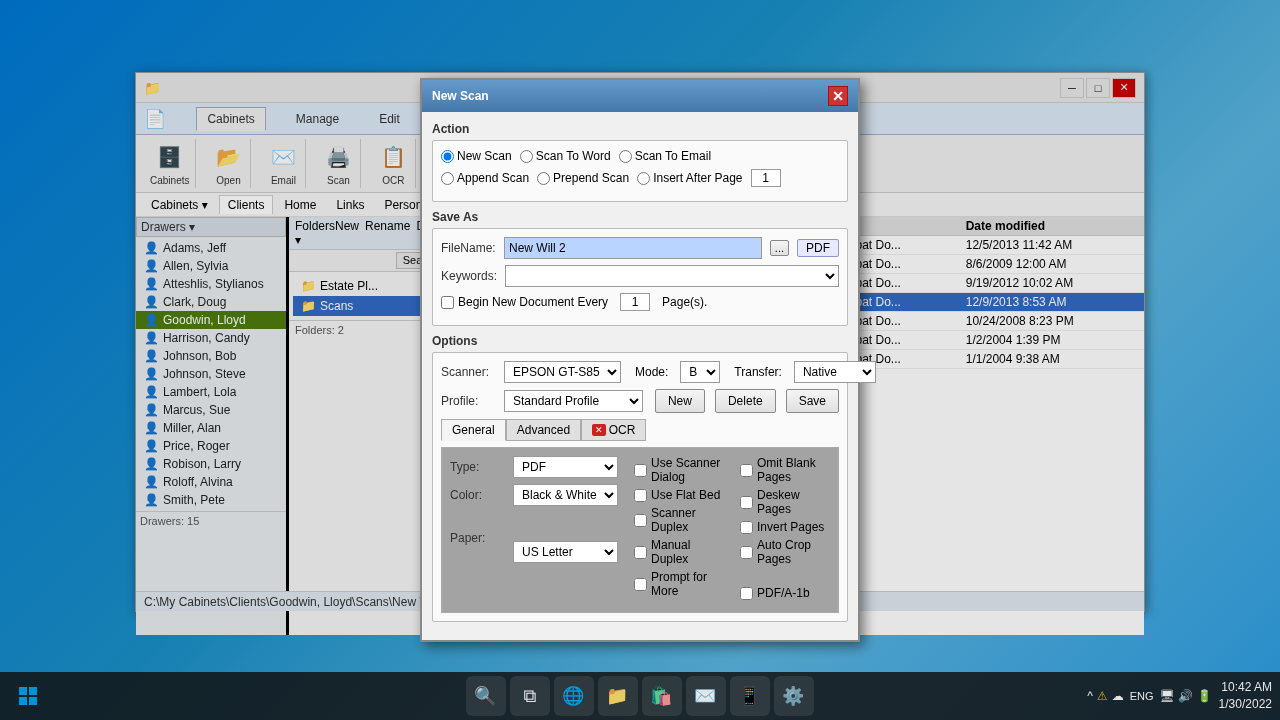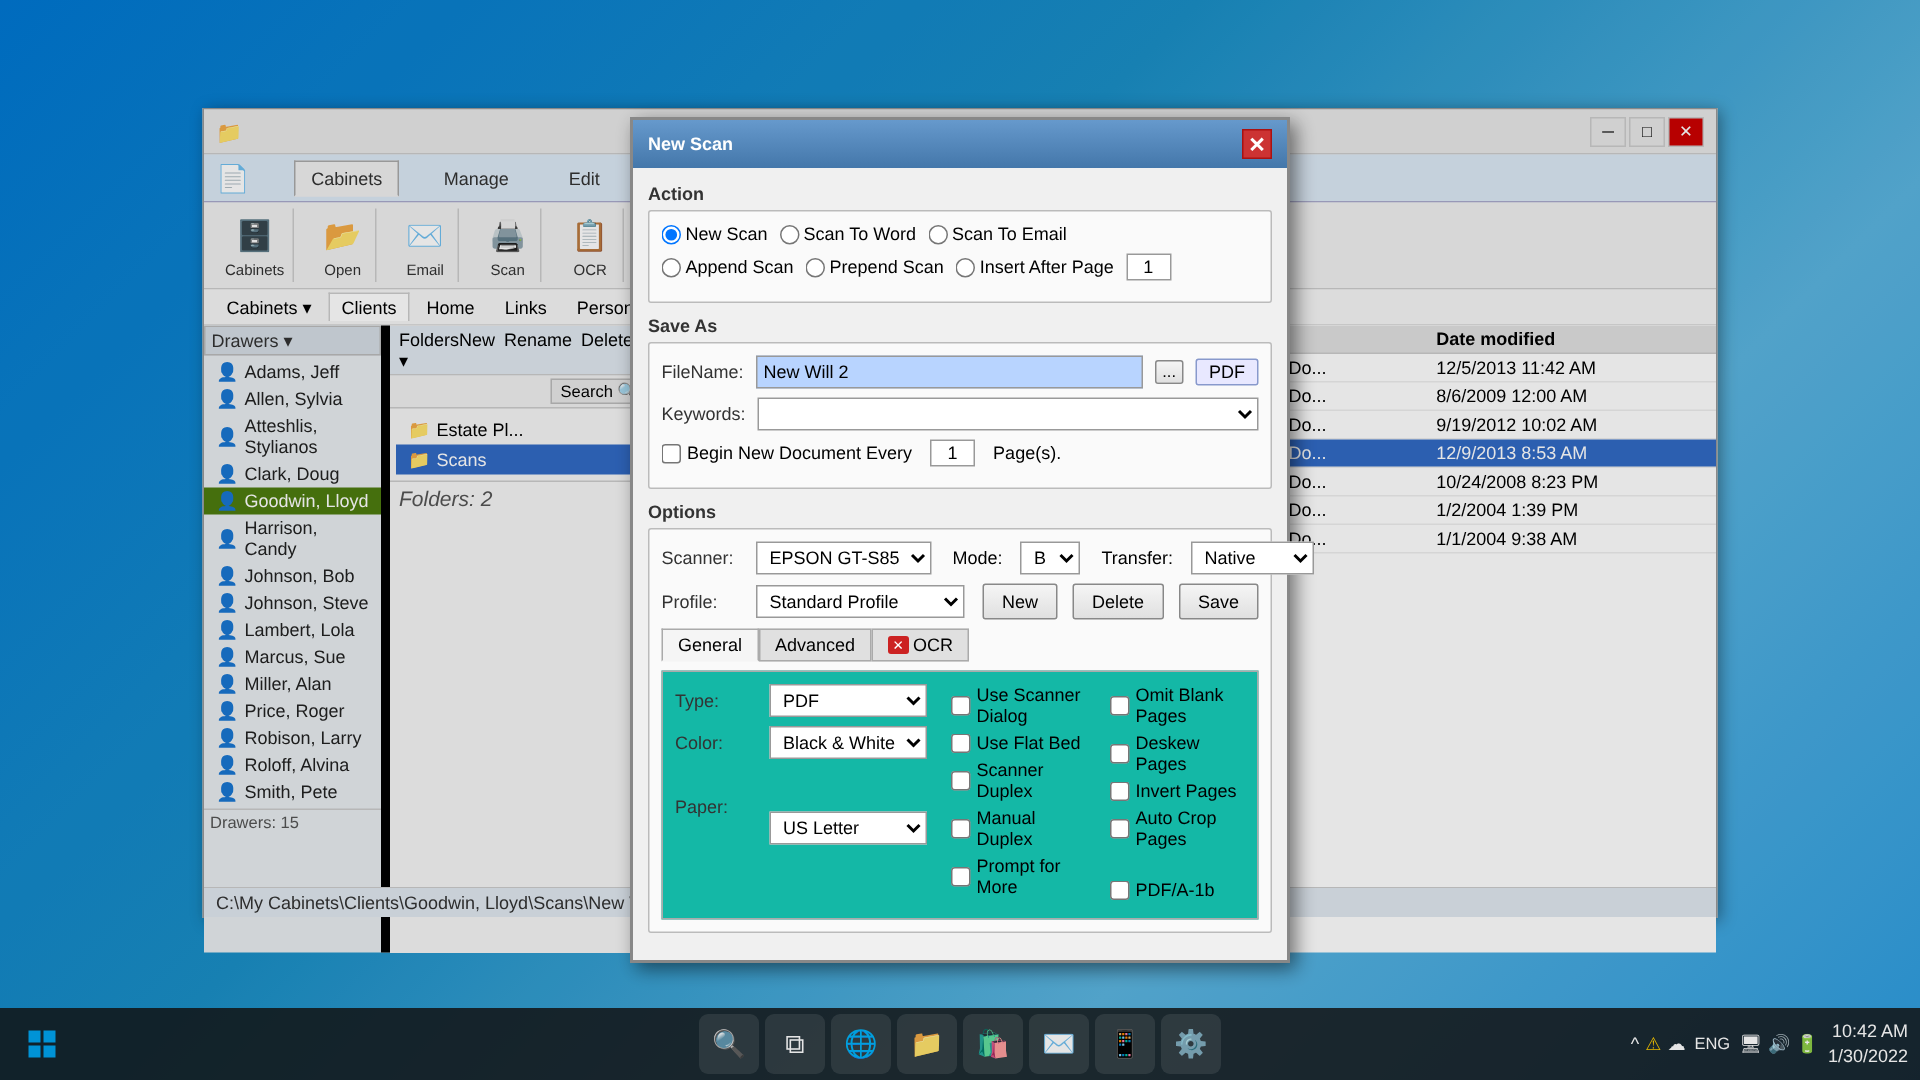--- a/index.html
+++ b/index.html
@@ -61,21 +61,21 @@
     .ribbon-icon { width: 32px; height: 32px; display: flex; align-items: center; justify-content: center; cursor: pointer; font-size: 20px; }
     .ribbon-label { font-size: 10px; color: #333; }
 
     
     .nav-bar { background: #f5f5f5; border-bottom: 1px solid #ddd; padding: 2px 6px; display: flex; align-items: center; gap: 2px; font-size: 11px; }
     .nav-tab { padding: 2px 8px; cursor: pointer; border: 1px solid transparent; border-bottom: none; }
     .nav-tab.active { background: white; border-color: #ccc; }
 
     
     .main-content { display: flex; height: calc(100% - 120px); }
-    .sidebar { width: 124px; background: #e8edf0; border-right: 6px solid #000000; overflow-y: auto; font-size: 11px; }
+    .sidebar { width: 153px; background: #e8edf0; border-right: 3px solid #000000; overflow-y: auto; font-size: 11px; }
     .sidebar-header { display: flex; align-items: center; justify-content: space-between; padding: 2px 4px; font-size: 11px; color: #333; background: #d5dde5; border: 1px solid #bbb; margin-bottom: 2px; cursor: pointer; }
     .sidebar-item { padding: 2px 8px; cursor: pointer; color: #222; display: flex; align-items: center; gap: 4px; }
     .sidebar-item.selected { background: #4d7c0f; color: white; }
     .folder-panel { width: 240px; border-right: 1px solid #ccc; background: #f5f5f5; overflow-y: auto; font-size: 11px; }
     .folder-header { display: flex; align-items: center; justify-content: space-between; padding: 2px 6px; background: #e0e8f0; border-bottom: 1px solid #ccc; }
     .folder-tree-item { padding: 3px 8px; cursor: pointer; display: flex; align-items: center; gap: 4px; }
     .folder-tree-item.selected { background: #316ac5; color: white; }
     .file-list { flex: 1; background: white; overflow-y: auto; font-size: 11px; }
     .file-list-header { display: flex; background: #e0e0e0; border-bottom: 1px solid #ccc; padding: 2px 6px; font-size: 11px; font-weight: bold; }
     .file-row { display: flex; padding: 2px 6px; border-bottom: 1px solid #eee; cursor: pointer; }
@@ -115,21 +115,21 @@
     .form-select { flex: 1; padding: 1px 4px; border: 1px solid #999; background: white; font-size: 12px; height: 22px; }
     .radio-item { display: flex; align-items: center; gap: 3px; cursor: pointer; font-size: 12px; }
     .checkbox-item { display: flex; align-items: center; gap: 4px; cursor: pointer; font-size: 12px; }
     .btn { padding: 4px 12px; border: 1px solid #888; background: linear-gradient(to bottom, #f5f5f5, #e0e0e0); cursor: pointer; font-size: 12px; border-radius: 2px; }
     .btn-primary { background: linear-gradient(to bottom, #ddeeff, #bbccee); border-color: #6699bb; }
     .options-tabs { display: flex; gap: 0; margin-bottom: 6px; }
     .options-tab { padding: 3px 10px; border: 1px solid #aaa; cursor: pointer; background: #e0e0e0; font-size: 12px; }
     .options-tab.active { background: #f5f5f5; border-bottom: 1px solid #f5f5f5; }
     .options-tab.ocr-tab { display: flex; align-items: center; gap: 3px; }
     .ocr-badge { background: #cc2222; color: white; font-size: 9px; padding: 1px 3px; border-radius: 2px; }
-    .options-content { border: 1px solid #aaa; padding: 8px; background: #14b8a6; min-height: 120px; }
+    .options-content { border: 1px solid #aaa; padding: 8px; background: #a3a3a3; min-height: 120px; }
     .two-col { display: flex; gap: 16px; }
     .col { flex: 1; }
     .dialog-footer { padding: 8px 10px; display: flex; justify-content: space-between; align-items: center; border-top: 1px solid #ccc; }
     .footer-links { display: flex; gap: 12px; }
     .link { color: #0066cc; cursor: pointer; text-decoration: underline; font-size: 12px; }
     .footer-btns { display: flex; gap: 8px; }
     .page-count-input { width: 30px; padding: 1px 3px; border: 1px solid #999; background: white; font-size: 12px; text-align: center; }
   </style>
 </head>
 <body>
@@ -235,21 +235,21 @@
 
         <div style="display:flex; align-items:center; justify-content:flex-end; padding: 2px 4px; background:#f0f0f0; border-bottom: 1px solid #ccc;">
           <span style="cursor:pointer; padding: 1px 6px; border: 1px solid #bbb; background: #e8e8e8; font-size:11px; margin-right:4px;">Search 🔍</span>
           <span style="cursor:pointer; padding: 1px 6px; border: 1px solid #bbb; background: #e8e8e8; font-size:11px;">Display ▾</span>
         </div>
 
         <div style="padding: 4px;">
           <div class="folder-tree-item"><span>📁</span>Estate Pl...</div>
           <div class="folder-tree-item selected"><span>📁</span>Scans</div>
         </div>
-        <div style="padding: 3px 6px; font-size:14px; color:#555; border-top: 1px solid #ccc; font-style: italic;">Folders: 2</div>
+        <div style="padding: 3px 6px; font-size:11px; color:#555; border-top: 1px solid #ccc;">Folders: 2</div>
       </div>
 
       <div class="file-list">
         <div class="file-list-header">
           <span style="flex:2;">Name</span>
           <span style="flex:1;">Size</span>
           <span style="flex:2;">Item type</span>
           <span style="flex:2;">Date modified</span>
         </div>
         <div class="file-row">

